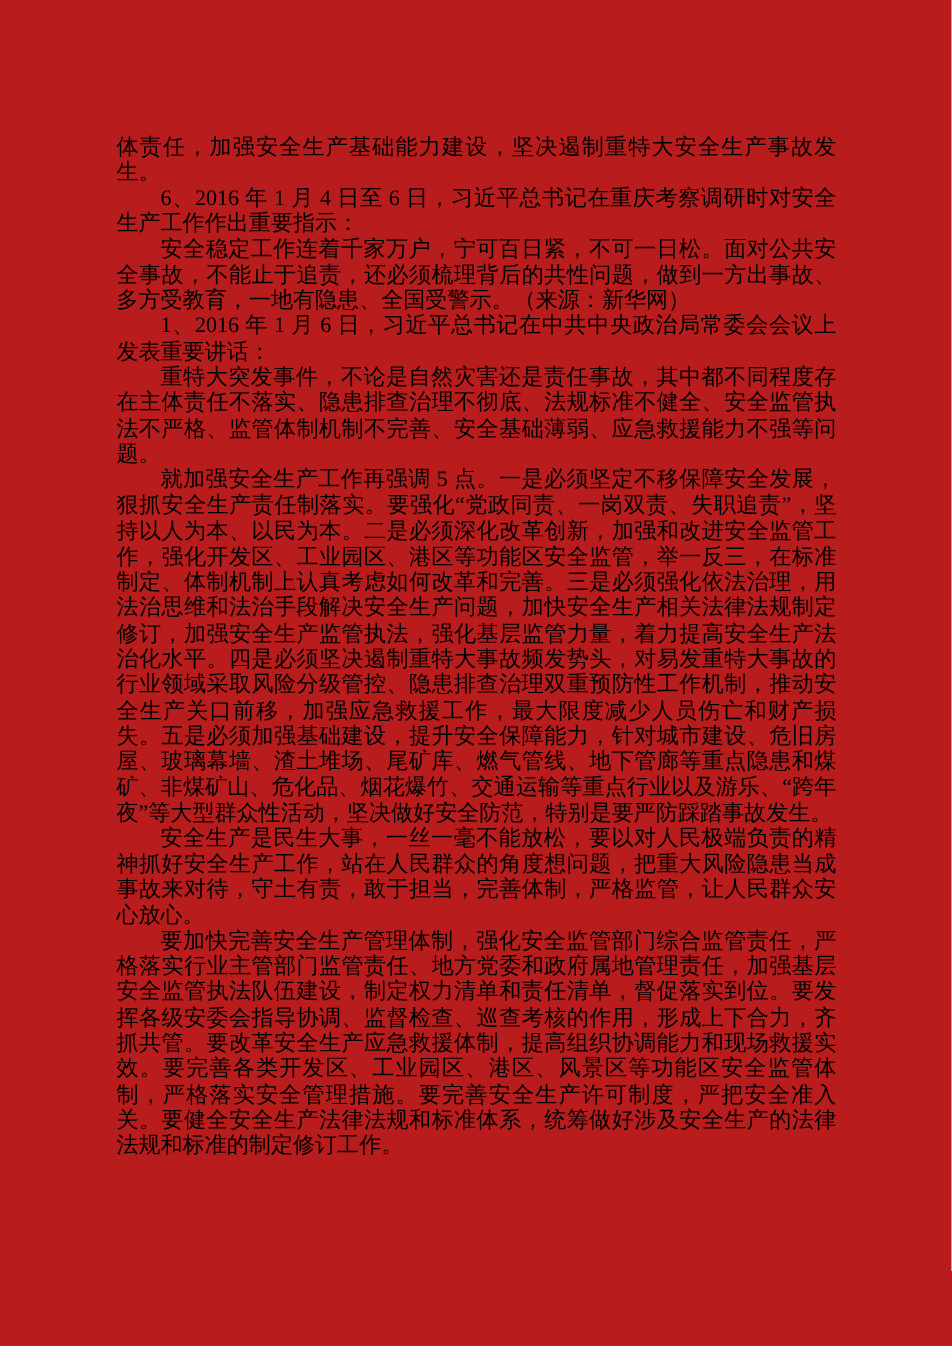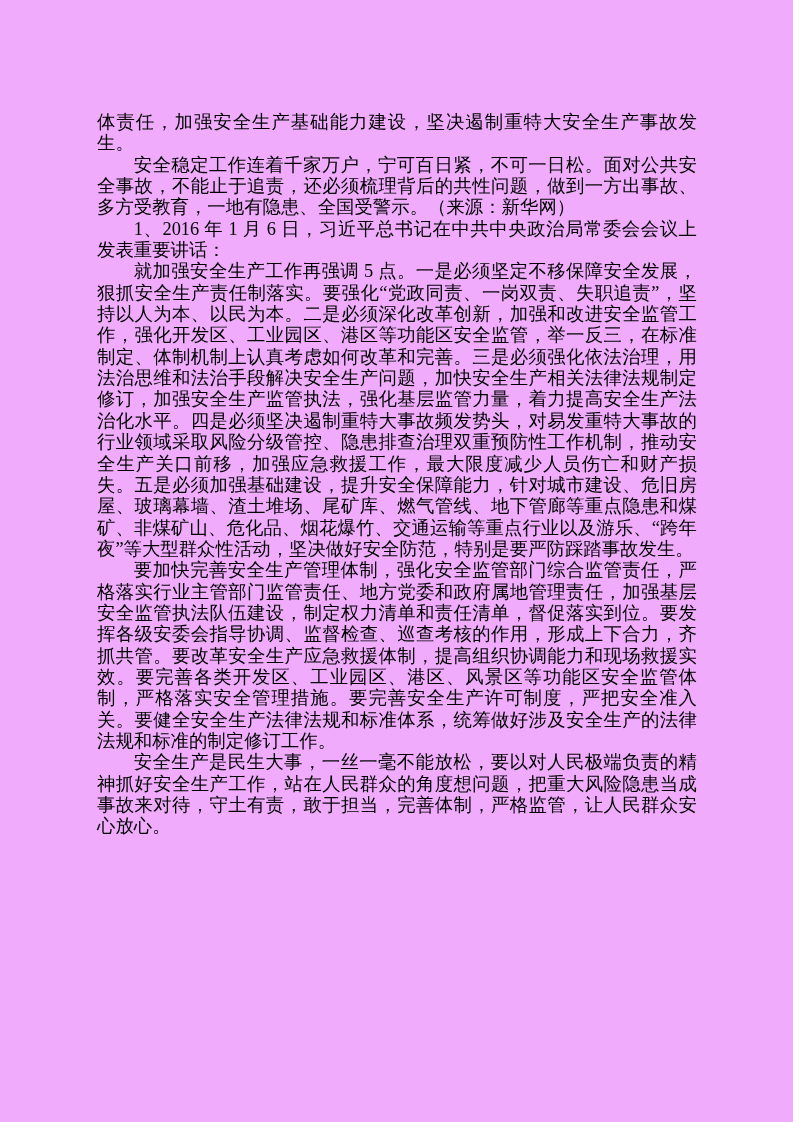--- a/index.html
+++ b/index.html
@@ -32,22 +32,24 @@
     text-indent: 2em;
     word-break: break-all;
   }
   .content p.no-indent {
     text-indent: 0;
   }
 </style>
 </head>
 <body>
 
-<div class="page" style="background: #f0abfc; color: rgb(0, 0, 0);">
+<div class="page" style="background: #b91c1c; color: rgb(0, 0, 0);">
   <div class="content">
     <p class="no-indent">体责任，加强安全生产基础能力建设，坚决遏制重特大安全生产事故发生。</p>
+    <p>6、2016 年 1 月 4 日至 6 日，习近平总书记在重庆考察调研时对安全生产工作作出重要指示：</p>
     <p>安全稳定工作连着千家万户，宁可百日紧，不可一日松。面对公共安全事故，不能止于追责，还必须梳理背后的共性问题，做到一方出事故、多方受教育，一地有隐患、全国受警示。（来源：新华网）</p>
     <p>1、2016 年 1 月 6 日，习近平总书记在中共中央政治局常委会会议上发表重要讲话：</p>
+    <p>重特大突发事件，不论是自然灾害还是责任事故，其中都不同程度存在主体责任不落实、隐患排查治理不彻底、法规标准不健全、安全监管执法不严格、监管体制机制不完善、安全基础薄弱、应急救援能力不强等问题。</p>
     <p>就加强安全生产工作再强调 5 点。一是必须坚定不移保障安全发展，狠抓安全生产责任制落实。要强化“党政同责、一岗双责、失职追责”，坚持以人为本、以民为本。二是必须深化改革创新，加强和改进安全监管工作，强化开发区、工业园区、港区等功能区安全监管，举一反三，在标准制定、体制机制上认真考虑如何改革和完善。三是必须强化依法治理，用法治思维和法治手段解决安全生产问题，加快安全生产相关法律法规制定修订，加强安全生产监管执法，强化基层监管力量，着力提高安全生产法治化水平。四是必须坚决遏制重特大事故频发势头，对易发重特大事故的行业领域采取风险分级管控、隐患排查治理双重预防性工作机制，推动安全生产关口前移，加强应急救援工作，最大限度减少人员伤亡和财产损失。五是必须加强基础建设，提升安全保障能力，针对城市建设、危旧房屋、玻璃幕墙、渣土堆场、尾矿库、燃气管线、地下管廊等重点隐患和煤矿、非煤矿山、危化品、烟花爆竹、交通运输等重点行业以及游乐、“跨年夜”等大型群众性活动，坚决做好安全防范，特别是要严防踩踏事故发生。</p>
+    <p>安全生产是民生大事，一丝一毫不能放松，要以对人民极端负责的精神抓好安全生产工作，站在人民群众的角度想问题，把重大风险隐患当成事故来对待，守土有责，敢于担当，完善体制，严格监管，让人民群众安心放心。</p>
     <p>要加快完善安全生产管理体制，强化安全监管部门综合监管责任，严格落实行业主管部门监管责任、地方党委和政府属地管理责任，加强基层安全监管执法队伍建设，制定权力清单和责任清单，督促落实到位。要发挥各级安委会指导协调、监督检查、巡查考核的作用，形成上下合力，齐抓共管。要改革安全生产应急救援体制，提高组织协调能力和现场救援实效。要完善各类开发区、工业园区、港区、风景区等功能区安全监管体制，严格落实安全管理措施。要完善安全生产许可制度，严把安全准入关。要健全安全生产法律法规和标准体系，统筹做好涉及安全生产的法律法规和标准的制定修订工作。</p>
-    <p>安全生产是民生大事，一丝一毫不能放松，要以对人民极端负责的精神抓好安全生产工作，站在人民群众的角度想问题，把重大风险隐患当成事故来对待，守土有责，敢于担当，完善体制，严格监管，让人民群众安心放心。</p>
   </div>
 </div>
 
 </body></html>

